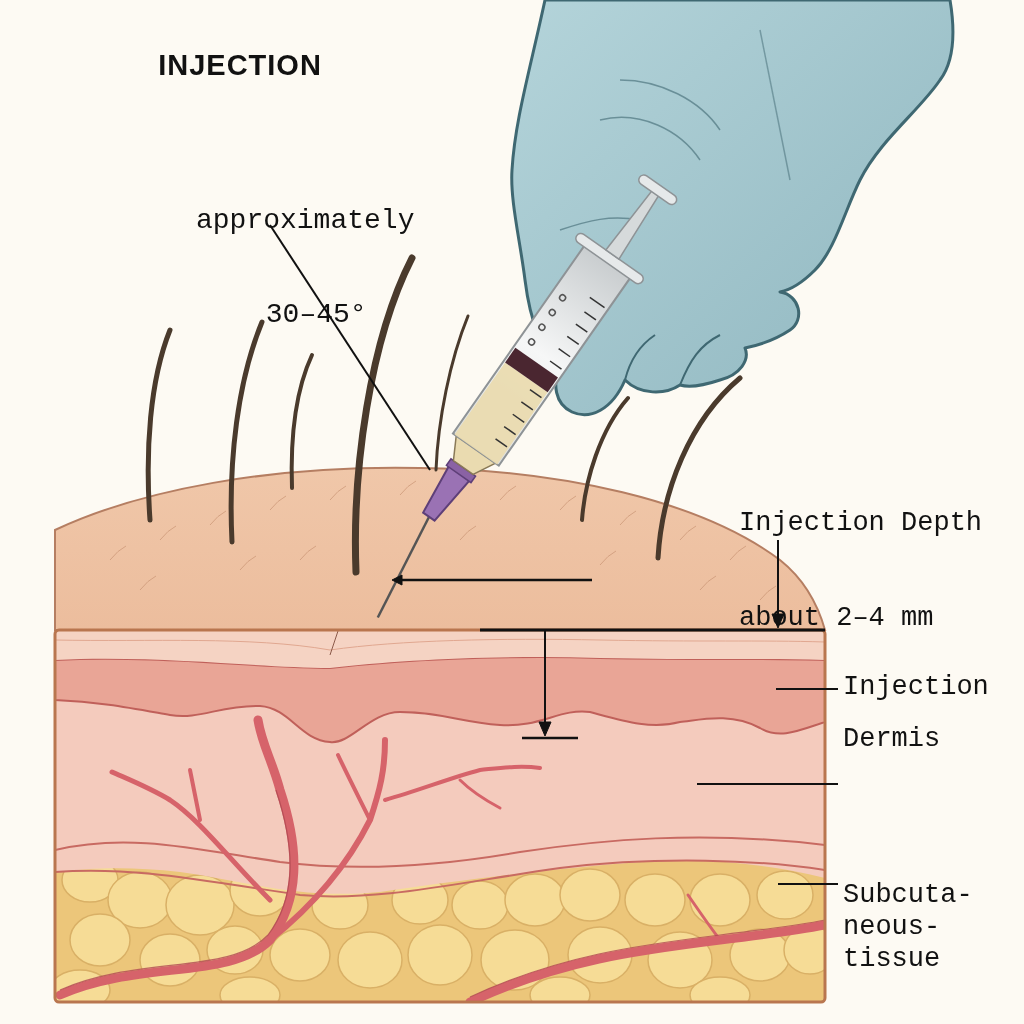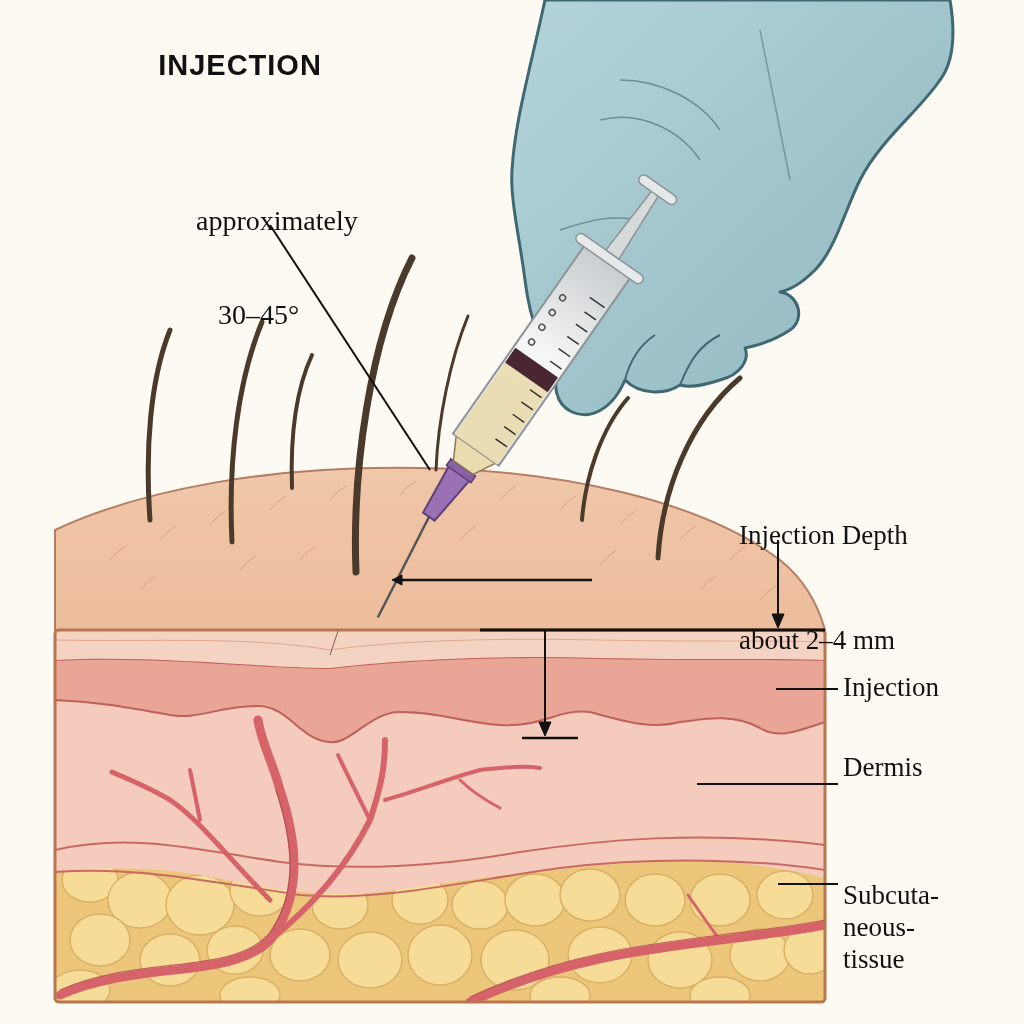--- a/index.html
+++ b/index.html
@@ -1,18 +1,18 @@
 <!DOCTYPE html>
 <html><head>
 <meta charset="utf-8">
 <style>
   html, body { margin: 0; padding: 0; background: #fdfaf3; }
   body { width: 1024px; height: 1024px; position: relative; overflow: hidden; font-family: "DejaVu Sans", sans-serif; }
   svg { position: absolute; left: 0; top: 0; }
-  .label { position: absolute; color: #111; font-family: Liberation Serif, serif; line-height: 1.12; white-space: pre; }
+  .label { position: absolute; color: #111; font-family: Liberation Mono, monospace; line-height: 1.12; white-space: pre; }
   .title { font-family: "Liberation Sans", sans-serif; font-weight: bold; font-size: 29px; letter-spacing: 1px; text-align: center; }
 </style>
 </head>
 <body>
 
 <svg width="1024" height="1024" viewBox="0 0 1024 1024" xmlns="http://www.w3.org/2000/svg">
   <defs>
     <clipPath id="blockClip">
         <rect x="55" y="630" width="770" height="372" rx="4"></rect>
       </clipPath>
@@ -197,25 +197,25 @@
     <line x1="778" y1="884" x2="838" y2="884"></line>
   </g>
 </svg>
 
 <div class="label title" style="left:95px; top:-22px; width:290px;">
   <div style="margin-top:6px;">INJECTION</div>
 </div>
 
 <div class="label" style="left:196px; top:142px; font-size:28px;">
   <div>approximately</div>
-  <div style="padding-left:22px;">30–45°</div>
+  <div style="padding-left:22px;text-align:center;">30–45°</div>
 </div>
 
-<div class="label" style="left:739px; top:460px; font-size:27px;">
+<div class="label" style="left:739px; top:448px; font-size:27px;">
   <div>Injection Depth</div>
-  <div style="margin-top:14px;">about 2–4 mm</div>
+  <div style="margin-top:4px;">about 2–4 mm</div>
 </div>
 
 <div class="label" style="left:843px; top:672px; font-size:27px;">Injection</div>
-<div class="label" style="left:843px; top:752px; font-size:27px;">Dermis</div>
+<div class="label" style="left:843px; top:724px; font-size:27px;">Dermis</div>
 <div class="label" style="left:843px; top:880px; font-size:27px; line-height:1.18;">Subcuta-
 neous-
 tissue</div>
 
 </body></html>

